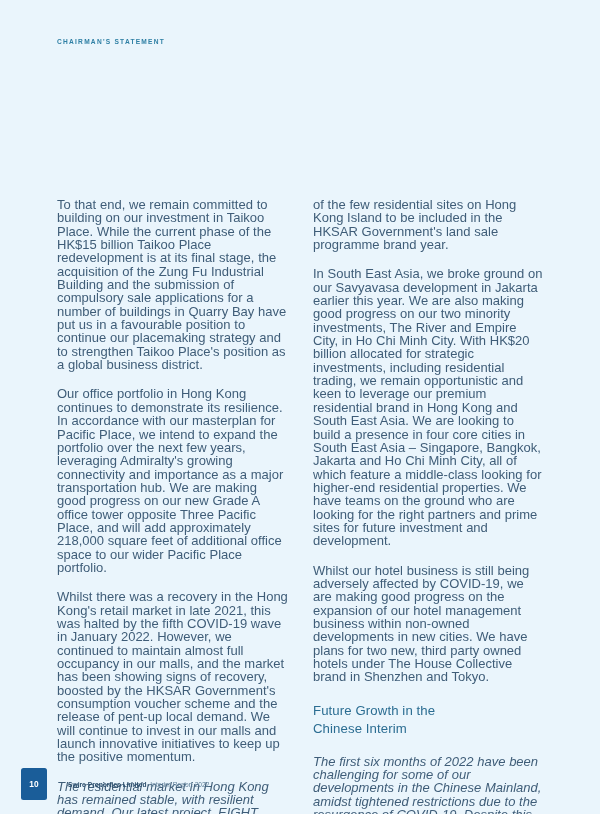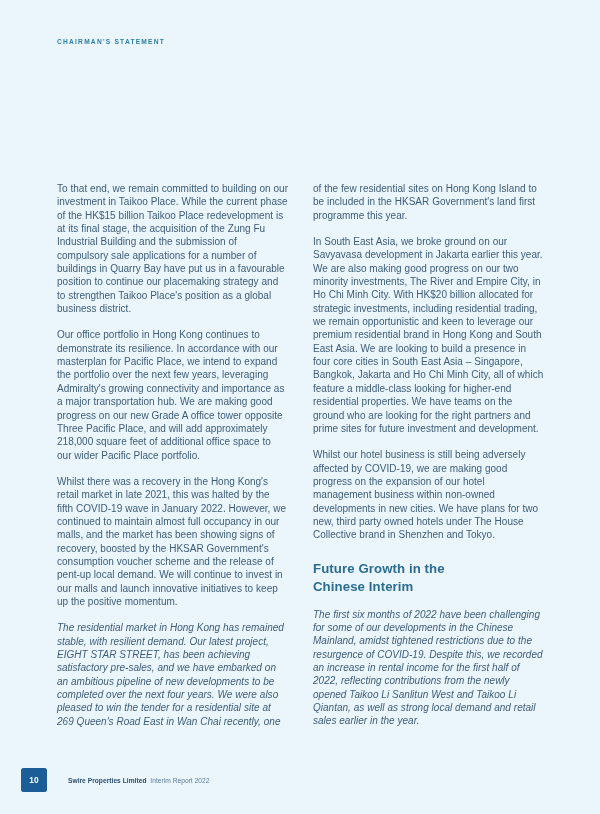--- a/index.html
+++ b/index.html
@@ -43,57 +43,57 @@
     width: 487px;
     display: flex;
     gap: 25px;
   }
   .col {
     width: 231px;
     flex: 0 0 231px;
   }
 
   p.body-par {
-    margin: 0 0 13px 0;
-    font-size: 10px;
+    margin: 16px 0 13px 0;
+    font-size: 13px;
     line-height: 13.35px;
     color: #3f5d78;
     text-align: left;
     letter-spacing: 0.01px;
     word-spacing: 0.1px;
   }
   p.body-par:last-child {
     margin-bottom: 0;
     font-style: italic;
   }
 
   
   h2.section-heading {
     margin: 18px 0 11px 0;
     font-size: 13.2px;
     line-height: 18.5px;
-    font-weight: bold;
+    font-weight: normal;
     color: #2b6d92;
     letter-spacing: 0.1px;
   }
   h2.section-heading .line2 {
     display: block;
   }
 
   
   .footer {
     position: absolute;
     left: 21px;
     top: 768px;
     display: flex;
     align-items: center;
   }
   .page-badge {
     width: 26px;
-    height: 24px;
+    height: 32px;
     background: #1a5d99;
     border-radius: 2.5px;
     color: #ffffff;
     font-size: 8.3px;
     font-weight: bold;
     display: flex;
     align-items: center;
     justify-content: center;
     letter-spacing: 0.2px;
   }
@@ -123,21 +123,21 @@
   <div class="columns">
 
     <div class="col">
       <p class="body-par">To that end, we remain committed to building on our investment in Taikoo Place. While the current phase of the HK$15 billion Taikoo Place redevelopment is at its final stage, the acquisition of the Zung Fu Industrial Building and the submission of compulsory sale applications for a number of buildings in Quarry Bay have put us in a favourable position to continue our placemaking strategy and to strengthen Taikoo Place's position as a global business district.</p>
       <p class="body-par">Our office portfolio in Hong Kong continues to demonstrate its resilience. In accordance with our masterplan for Pacific Place, we intend to expand the portfolio over the next few years, leveraging Admiralty's growing connectivity and importance as a major transportation hub. We are making good progress on our new Grade A office tower opposite Three Pacific Place, and will add approximately 218,000 square feet of additional office space to our wider Pacific Place portfolio.</p>
       <p class="body-par">Whilst there was a recovery in the Hong Kong's retail market in late 2021, this was halted by the fifth COVID-19 wave in January 2022. However, we continued to maintain almost full occupancy in our malls, and the market has been showing signs of recovery, boosted by the HKSAR Government's consumption voucher scheme and the release of pent-up local demand. We will continue to invest in our malls and launch innovative initiatives to keep up the positive momentum.</p>
       <p class="body-par">The residential market in Hong Kong has remained stable, with resilient demand. Our latest project, EIGHT STAR STREET, has been achieving satisfactory pre-sales, and we have embarked on an ambitious pipeline of new developments to be completed over the next four years. We were also pleased to win the tender for a residential site at 269 Queen's Road East in Wan Chai recently, one</p>
     </div>
 
     <div class="col">
-      <p class="body-par">of the few residential sites on Hong Kong Island to be included in the HKSAR Government's land first programme this year.</p>
+      <p class="body-par">of the few residential sites on Hong Kong Island to be included in the HKSAR Government's land sale programme brand year.</p>
       <p class="body-par">In South East Asia, we broke ground on our Savyavasa development in Jakarta earlier this year. We are also making good progress on our two minority investments, The River and Empire City, in Ho Chi Minh City. With HK$20 billion allocated for strategic investments, including residential trading, we remain opportunistic and keen to leverage our premium residential brand in Hong Kong and South East Asia. We are looking to build a presence in four core cities in South East Asia – Singapore, Bangkok, Jakarta and Ho Chi Minh City, all of which feature a middle-class looking for higher-end residential properties. We have teams on the ground who are looking for the right partners and prime sites for future investment and development.</p>
       <p class="body-par">Whilst our hotel business is still being adversely affected by COVID-19, we are making good progress on the expansion of our hotel management business within non-owned developments in new cities. We have plans for two new, third party owned hotels under The House Collective brand in Shenzhen and Tokyo.</p>
 
       <h2 class="section-heading"><span class="line1">Future Growth in the</span><span class="line2">Chinese Interim</span></h2>
 
       <p class="body-par">The first six months of 2022 have been challenging for some of our developments in the Chinese Mainland, amidst tightened restrictions due to the resurgence of COVID-19. Despite this, we recorded an increase in rental income for the first half of 2022, reflecting contributions from the newly opened Taikoo Li Sanlitun West and Taikoo Li Qiantan, as well as strong local demand and retail sales earlier in the year.</p>
     </div>
 
   </div>
 

